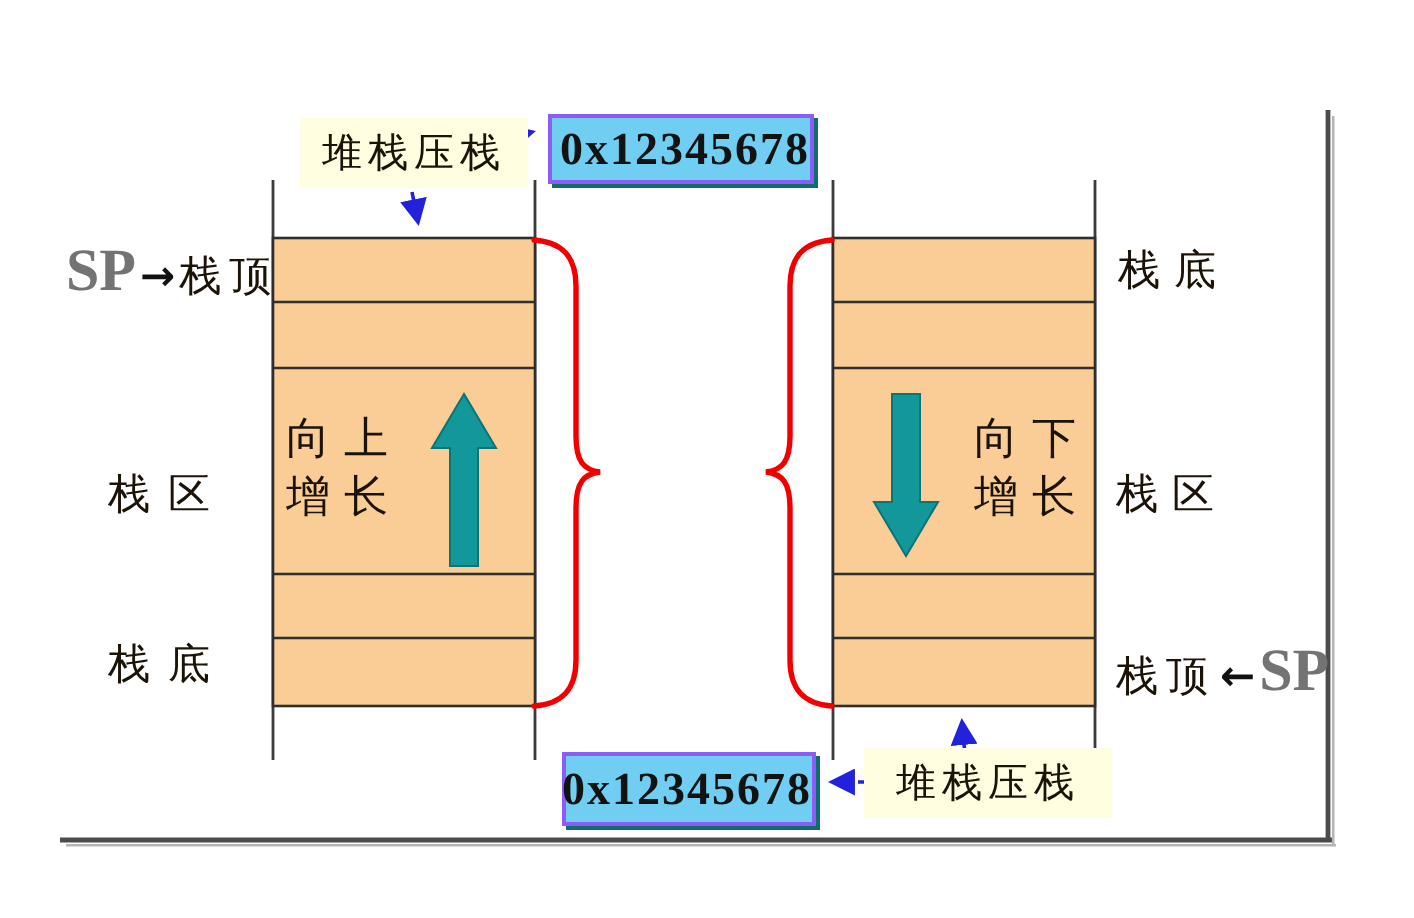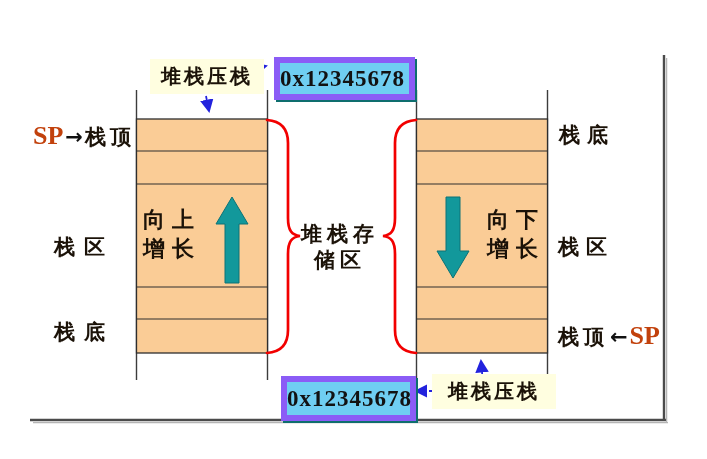--- a/index.html
+++ b/index.html
@@ -5,47 +5,47 @@
   html,body { margin:0; padding:0; background:#ffffff; }
   .stage {
     position:relative; width:707px; height:459px; overflow:hidden;
     background:#ffffff;
     font-family:"DejaVu Sans", sans-serif;
   }
   .abs { position:absolute; }
   svg.layer { position:absolute; left:0; top:0; width:707px; height:459px; }
 
   
-  .ctr { transform:translate(-50%,-50%); text-align:center; white-space:nowrap; }
+  .ctr { transform:translate(-50%,-50%); text-align:right; white-space:nowrap; }
   .cjk {
     font-family:"DejaVu Sans", sans-serif;
-    color:#1b1208; font-size:21px; font-weight:700; letter-spacing:5px;
+    color:#1b1208; font-size:21px; font-weight:400; letter-spacing:5px;
     line-height:1.25;
   }
   .cjk-growth { font-size:22px; letter-spacing:7px; line-height:1.3; }
   .serifnum {
     font-family:"Liberation Serif", serif;
     font-size:23px; font-weight:600; color:#121212; letter-spacing:1px;
   }
   .sp-red {
     font-family:"Liberation Serif", serif;
-    color:#c2410c; font-weight:700; font-size:26px; letter-spacing:0;
+    color:#737373; font-weight:700; font-size:30px; letter-spacing:0;
   }
   .ptr-arrow { font-size:21px; letter-spacing:0; font-weight:700; color:#111; padding:0 2px; }
 
   
   .push-label {
     background:#fffee0;
     display:flex; align-items:center; justify-content:center;
   }
   .addr-box {
     background:#6fcef2;
-    border:6px solid #8b5cf6;
+    border:2px solid #8b5cf6;
     box-shadow:2px 2px 0 #0e6e6e;
-    display:flex; align-items:center; justify-content:flex-start;
+    display:flex; align-items:center; justify-content:flex-end;
   }
 
   .row { display:flex; align-items:baseline; white-space:nowrap; }
 </style>
 </head>
 <body>
 
 <div class="stage">
 
   <svg class="layer" viewBox="0 0 707 459">
@@ -96,24 +96,20 @@
       <span class="cjk" style="letter-spacing:4px;">栈顶</span>
   </div>
   <div class="abs ctr cjk" style="left:84px; top:247px; letter-spacing:9px;">栈区</div>
   <div class="abs ctr cjk" style="left:84px; top:332px; letter-spacing:9px;">栈底</div>
 
   <div class="abs ctr" style="left:172px; top:235px;">
     <div class="cjk cjk-growth">向上</div>
     <div class="cjk cjk-growth">增长</div>
   </div>
 
-  <div class="abs ctr" style="left:340px; top:247px;">
-    <div class="cjk">堆栈存</div>
-    <div class="cjk">储区</div>
-  </div>
 
   <div class="abs ctr" style="left:504px; top:235px;margin-left:12px;">
     <div class="cjk cjk-growth">向下</div>
     <div class="cjk cjk-growth">增长</div>
   </div>
 
   <div class="abs ctr cjk" style="left:587px; top:135px; letter-spacing:7px;">栈底</div>
   <div class="abs ctr cjk" style="left:586px; top:247px; letter-spacing:7px;">栈区</div>
   <div class="abs row" style="left:558px; top:336px; transform:translateY(-50%);">
     <span class="cjk" style="letter-spacing:4px;">栈顶</span>

